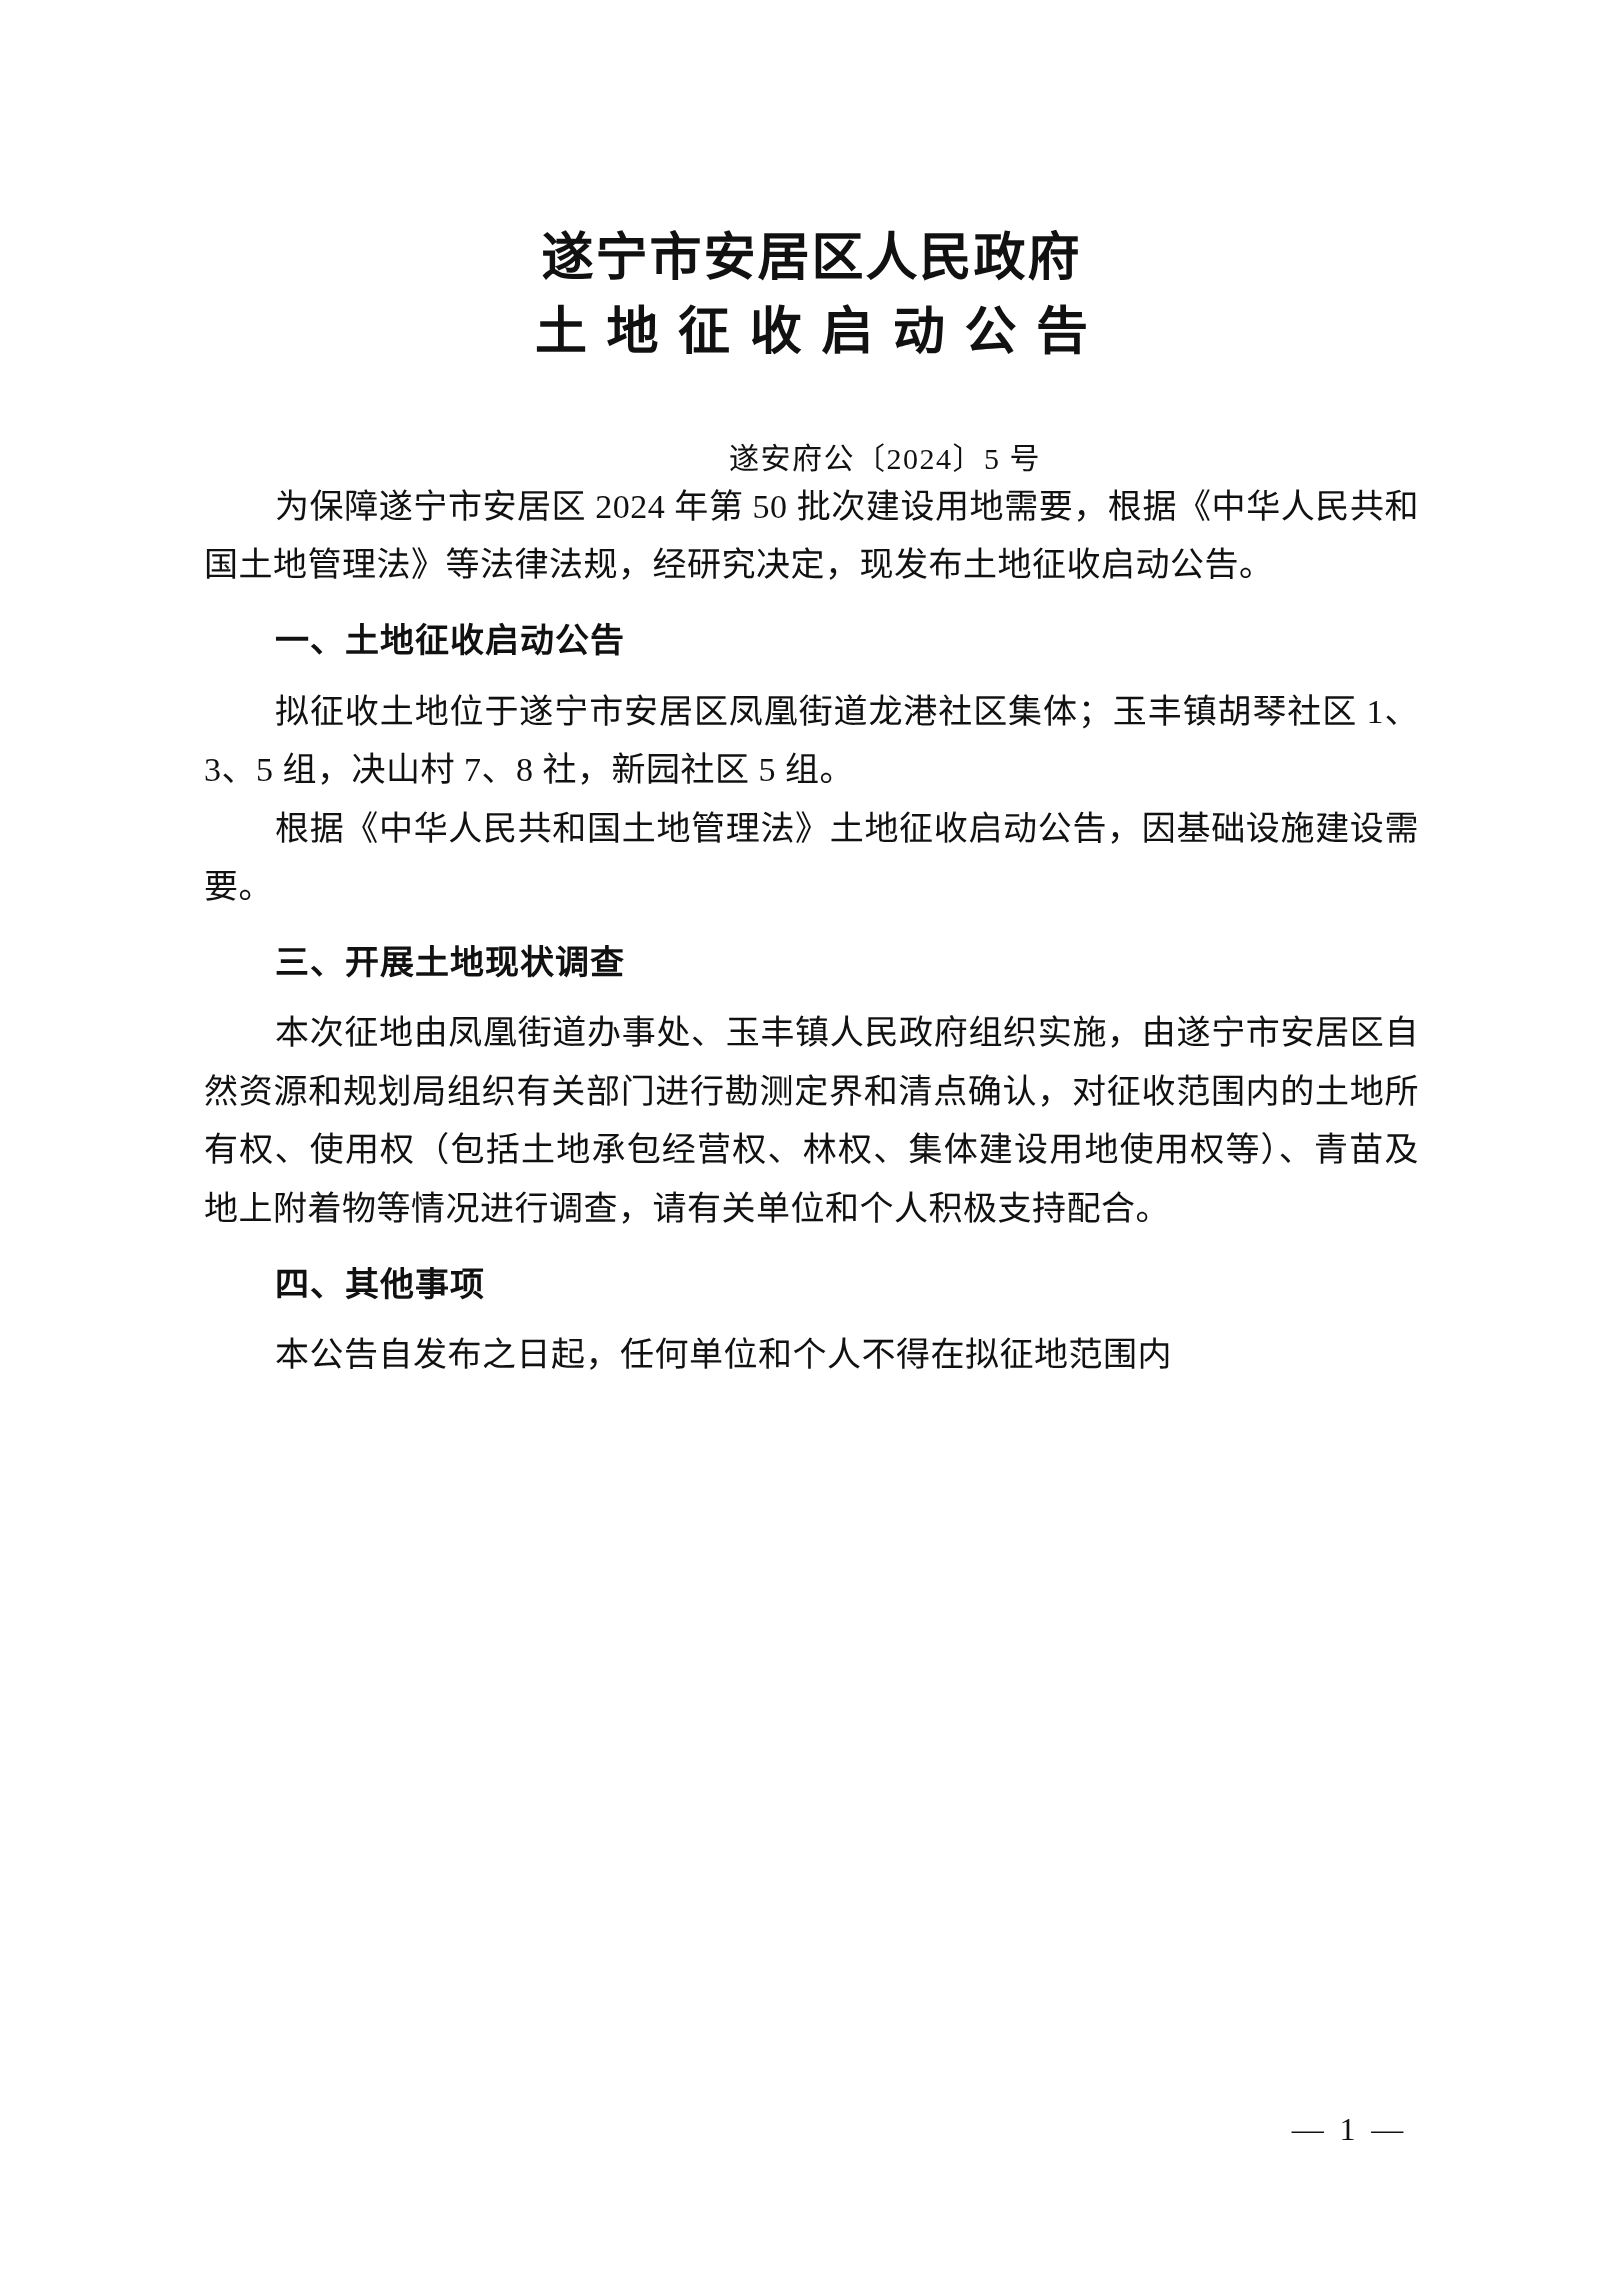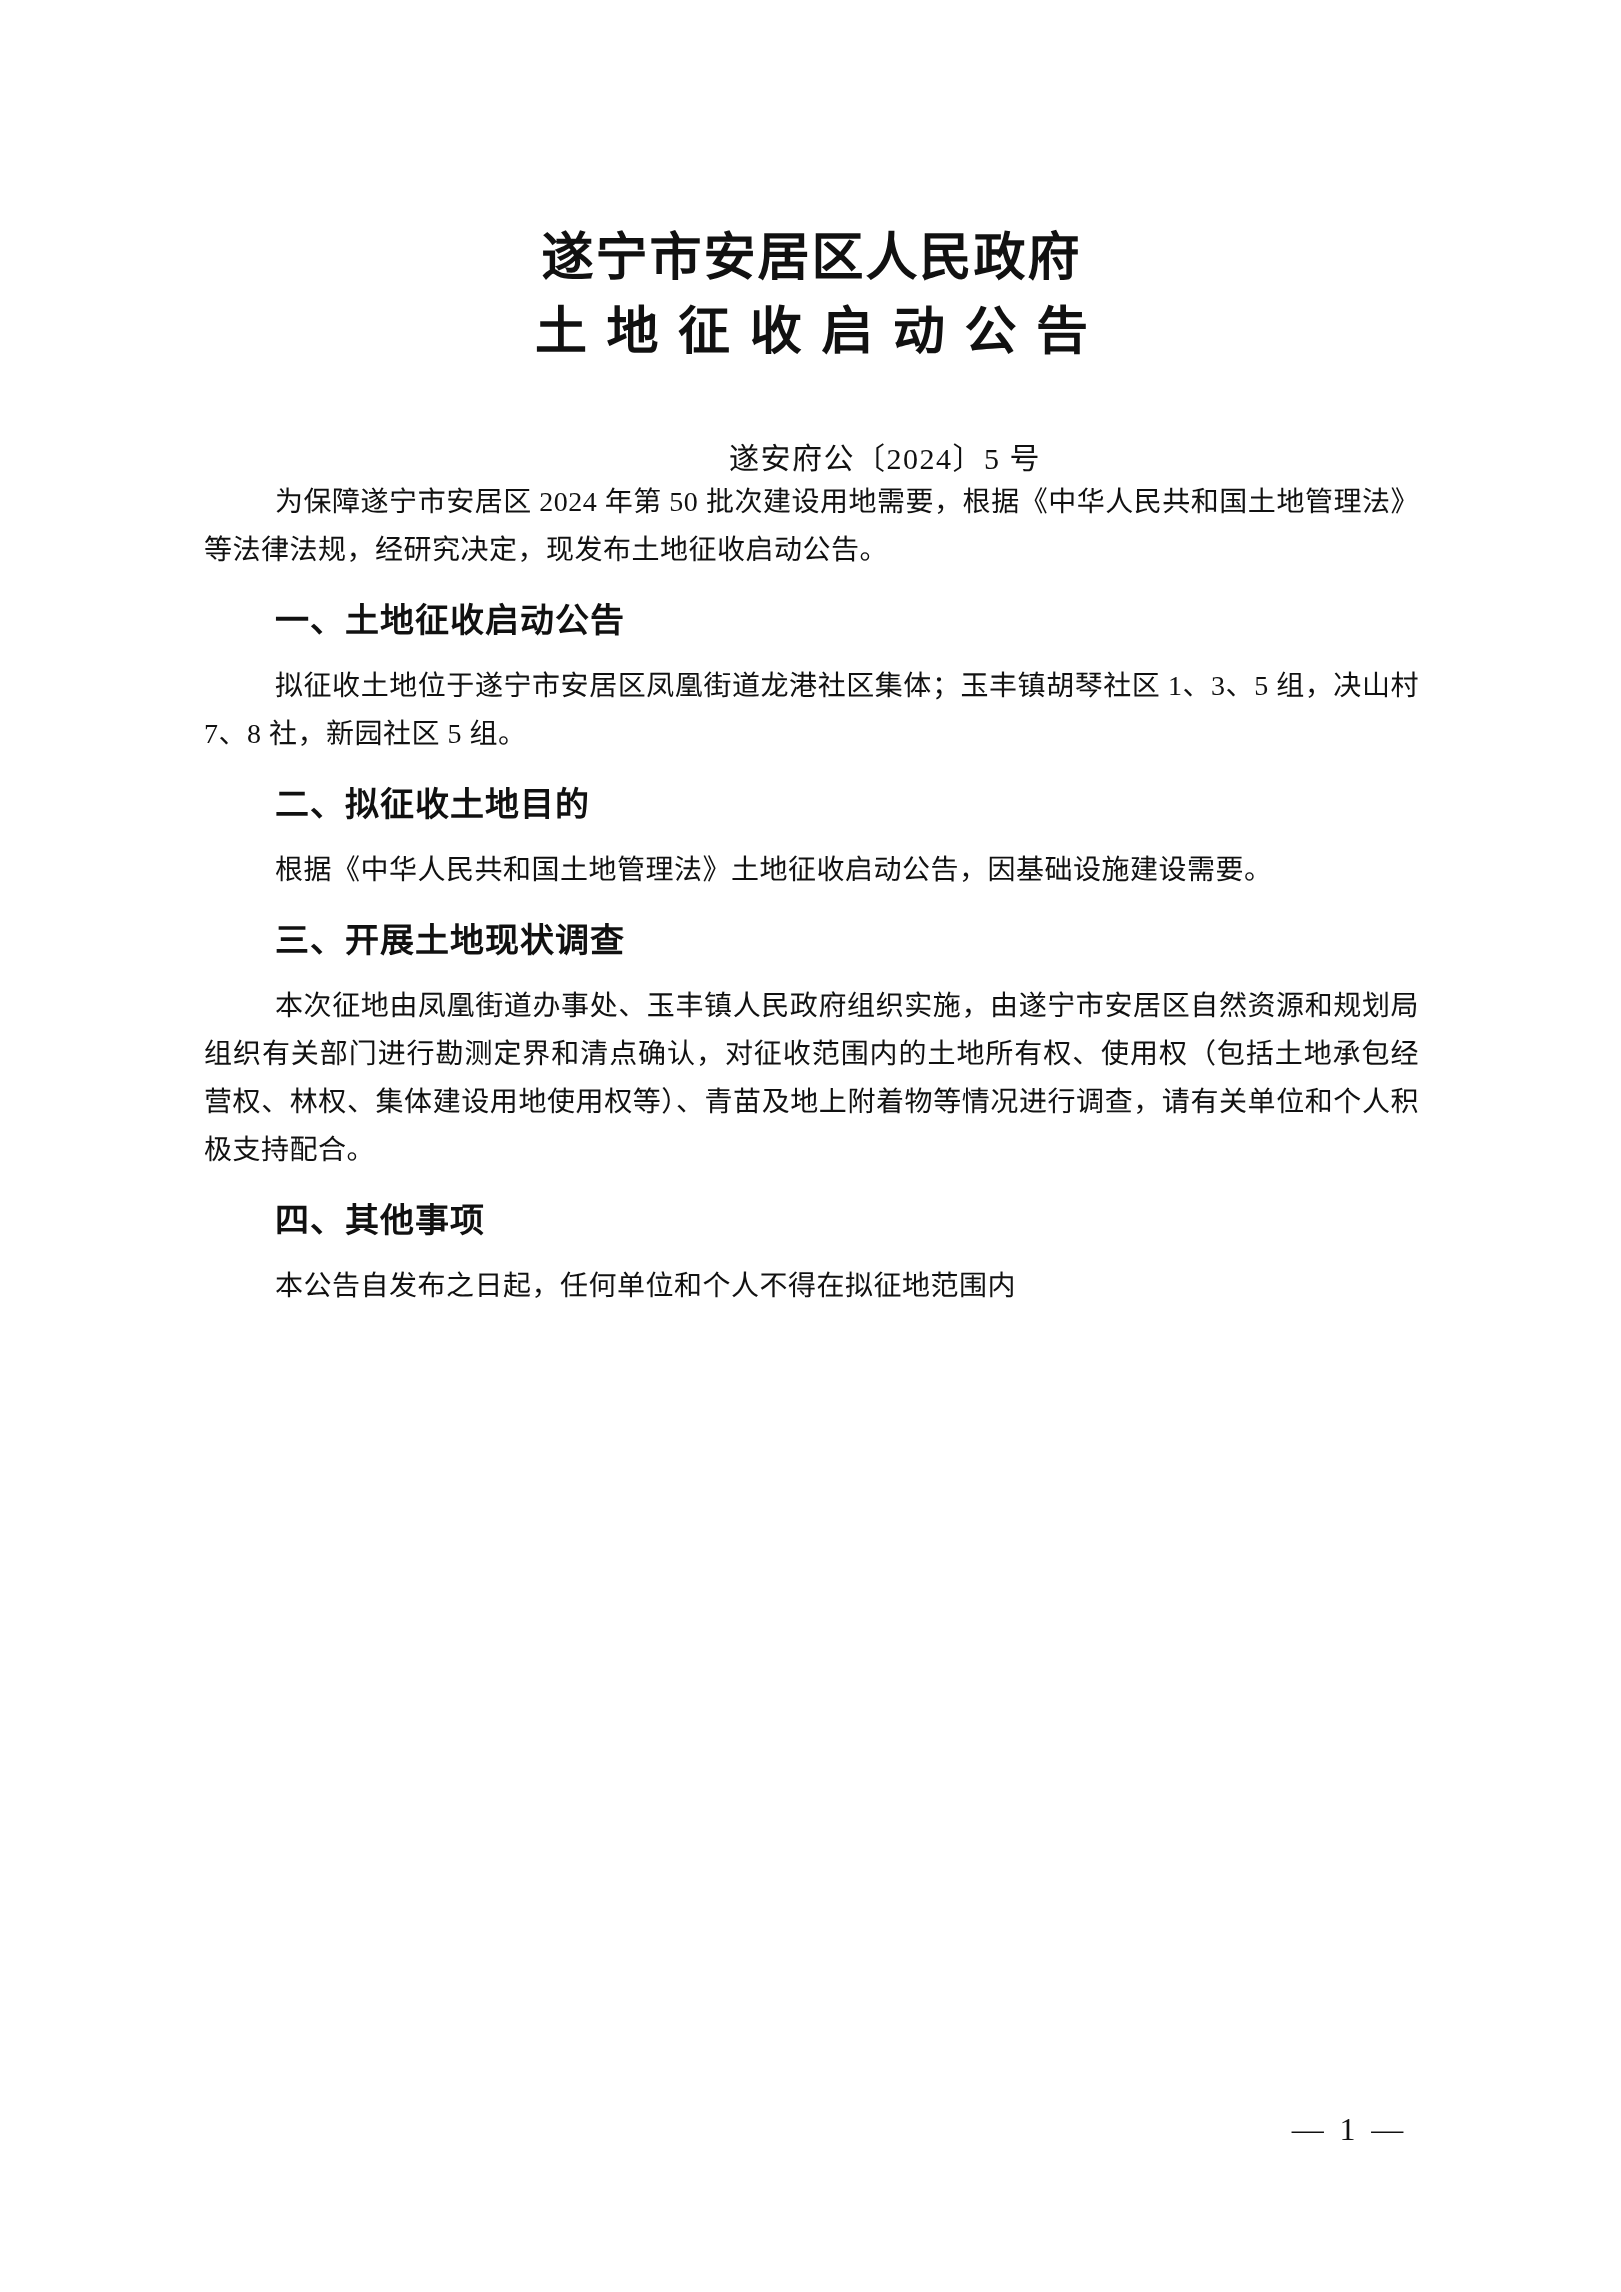--- a/index.html
+++ b/index.html
@@ -53,21 +53,21 @@
   
   .doc-number {
     margin-top: 65px;
     text-align: center;
     font-size: 30px;
     letter-spacing: 1.5px;
     padding-left: 147px;
   }
   
   p.para {
-    font-size: 28px;
+    font-size: 34px;
     line-height: 1.72;
     margin: 0;
     text-align: justify;
     text-justify: inter-ideograph;
     text-align-last: left;
     letter-spacing: 0.5px;
   }
   p.indent {
     text-indent: 71px;
   }
@@ -103,21 +103,20 @@
       <div class="doc-title-2">土地征收启动公告</div>
     </div>
 
     <div class="doc-number">遂安府公〔2024〕5 号</div>
 
     <p class="para indent gap-top-1">为保障遂宁市安居区 2024 年第 50 批次建设用地需要，根据《中华人民共和国土地管理法》等法律法规，经研究决定，现发布土地征收启动公告。</p>
 
     <h2 class="section">一、土地征收启动公告</h2>
     <p class="para indent">拟征收土地位于遂宁市安居区凤凰街道龙港社区集体；玉丰镇胡琴社区 1、3、5 组，决山村 7、8 社，新园社区 5 组。</p>
 
-    <h2 class="section">二、拟征收土地目的</h2>
     <p class="para indent">根据《中华人民共和国土地管理法》土地征收启动公告，因基础设施建设需要。</p>
 
     <h2 class="section">三、开展土地现状调查</h2>
     <p class="para indent">本次征地由凤凰街道办事处、玉丰镇人民政府组织实施，由遂宁市安居区自然资源和规划局组织有关部门进行勘测定界和清点确认，对征收范围内的土地所有权、使用权（包括土地承包经营权、林权、集体建设用地使用权等）、青苗及地上附着物等情况进行调查，请有关单位和个人积极支持配合。</p>
 
     <h2 class="section">四、其他事项</h2>
     <p class="para indent">本公告自发布之日起，任何单位和个人不得在拟征地范围内</p>
 
   </div>
 

